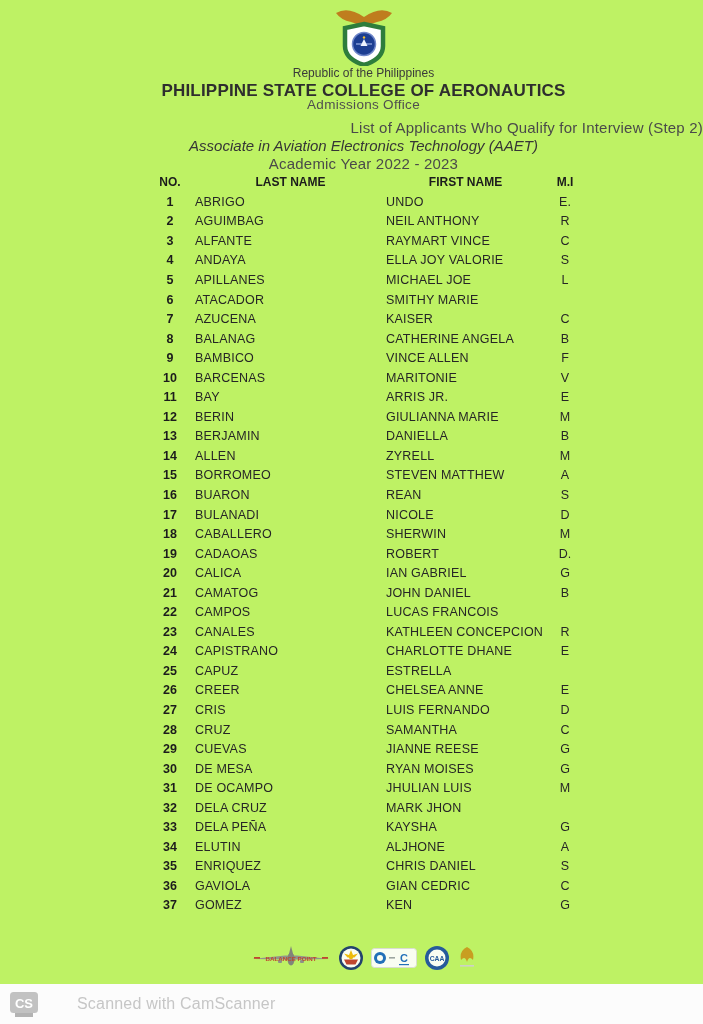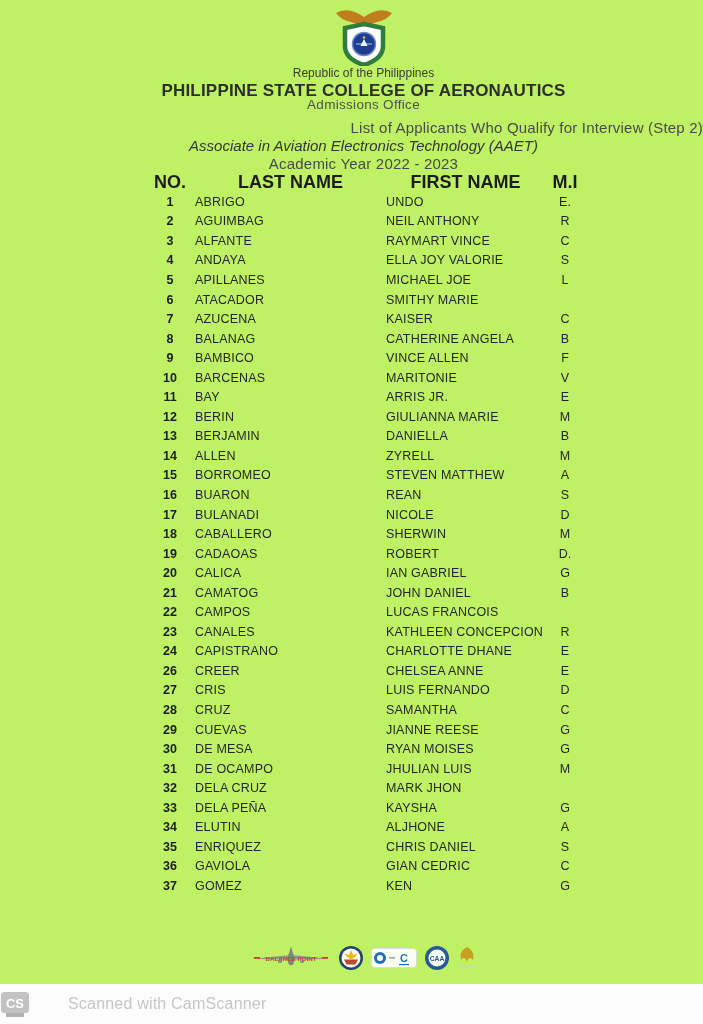--- a/index.html
+++ b/index.html
@@ -13,33 +13,33 @@
   .logo-wrap{top:6px;}
   .l-republic{top:66px;font-size:12px;color:#3a3a3a;}
   .l-college{top:81px;font-size:17px;font-weight:bold;color:#2e2e2e;letter-spacing:.2px;}
   .l-office{top:97px;font-size:13.5px;color:#4f4f4f;letter-spacing:.3px;}
   .t1{top:119px;font-size:15px;color:#4a4a4a;letter-spacing:.2px;text-align:right;}
   .t2{top:137px;font-size:15px;font-weight:normal;font-style:italic;color:#363636;}
   .t3{top:155px;font-size:15px;color:#4a4a4a;letter-spacing:.2px;}
 
   .table{position:absolute;left:145px;top:172px;width:440px;}
   .thead,.trow{display:grid;grid-template-columns:50px 191px 159px 40px;align-items:center;}
-  .thead{height:20px;font-weight:bold;font-size:18px;color:#1c1c1c;}
+  .thead{height:20px;font-weight:bold;font-size:12px;color:#1c1c1c;}
   .thead .h-no,.thead .h-last,.thead .h-first,.thead .h-mi{text-align:center;}
   .trow{height:19.55px;font-size:12.5px;color:#262626;}
   .cell.no{text-align:center;font-weight:bold;color:#1c1c1c;}
   .cell.last,.cell.first{text-align:left;letter-spacing:.2px;}
   .cell.mi{text-align:center;}
 
   .footer-logos{position:absolute;top:944px;left:24px;right:0;
     display:flex;justify-content:center;align-items:center;gap:7px;opacity:.92;}
   .footer-logos svg{display:block;}
 
   .cs-bar{position:absolute;left:0;bottom:0;width:100%;height:40px;background:#fcfcfc;
-    display:flex;align-items:center;gap:9px;box-sizing:border-box;}
+    display:flex;align-items:center;gap:9px;padding-left:9px;box-sizing:border-box;}
   .cs-text{font-size:16px;color:#c6c6c6;letter-spacing:.2px;margin-left:29px;}
 </style>
 </head>
 <body>
 
 <div class="page">
 
   <div class="centered logo-wrap">
     <svg width="64" height="60" viewBox="0 0 64 60" style="display:inline-block">
 
@@ -208,20 +208,26 @@
           <span class="cell no">23</span>
           <span class="cell last">CANALES</span>
           <span class="cell first">KATHLEEN CONCEPCION</span>
           <span class="cell mi">R</span>
         </div>
         <div class="trow">
           <span class="cell no">24</span>
           <span class="cell last">CAPISTRANO</span>
           <span class="cell first">CHARLOTTE DHANE</span>
           <span class="cell mi">E</span>
+        </div>
+        <div class="trow">
+          <span class="cell no">25</span>
+          <span class="cell last">CAPUZ</span>
+          <span class="cell first">ESTRELLA</span>
+          <span class="cell mi"></span>
         </div>
         <div class="trow">
           <span class="cell no">26</span>
           <span class="cell last">CREER</span>
           <span class="cell first">CHELSEA ANNE</span>
           <span class="cell mi">E</span>
         </div>
         <div class="trow">
           <span class="cell no">27</span>
           <span class="cell last">CRIS</span>

